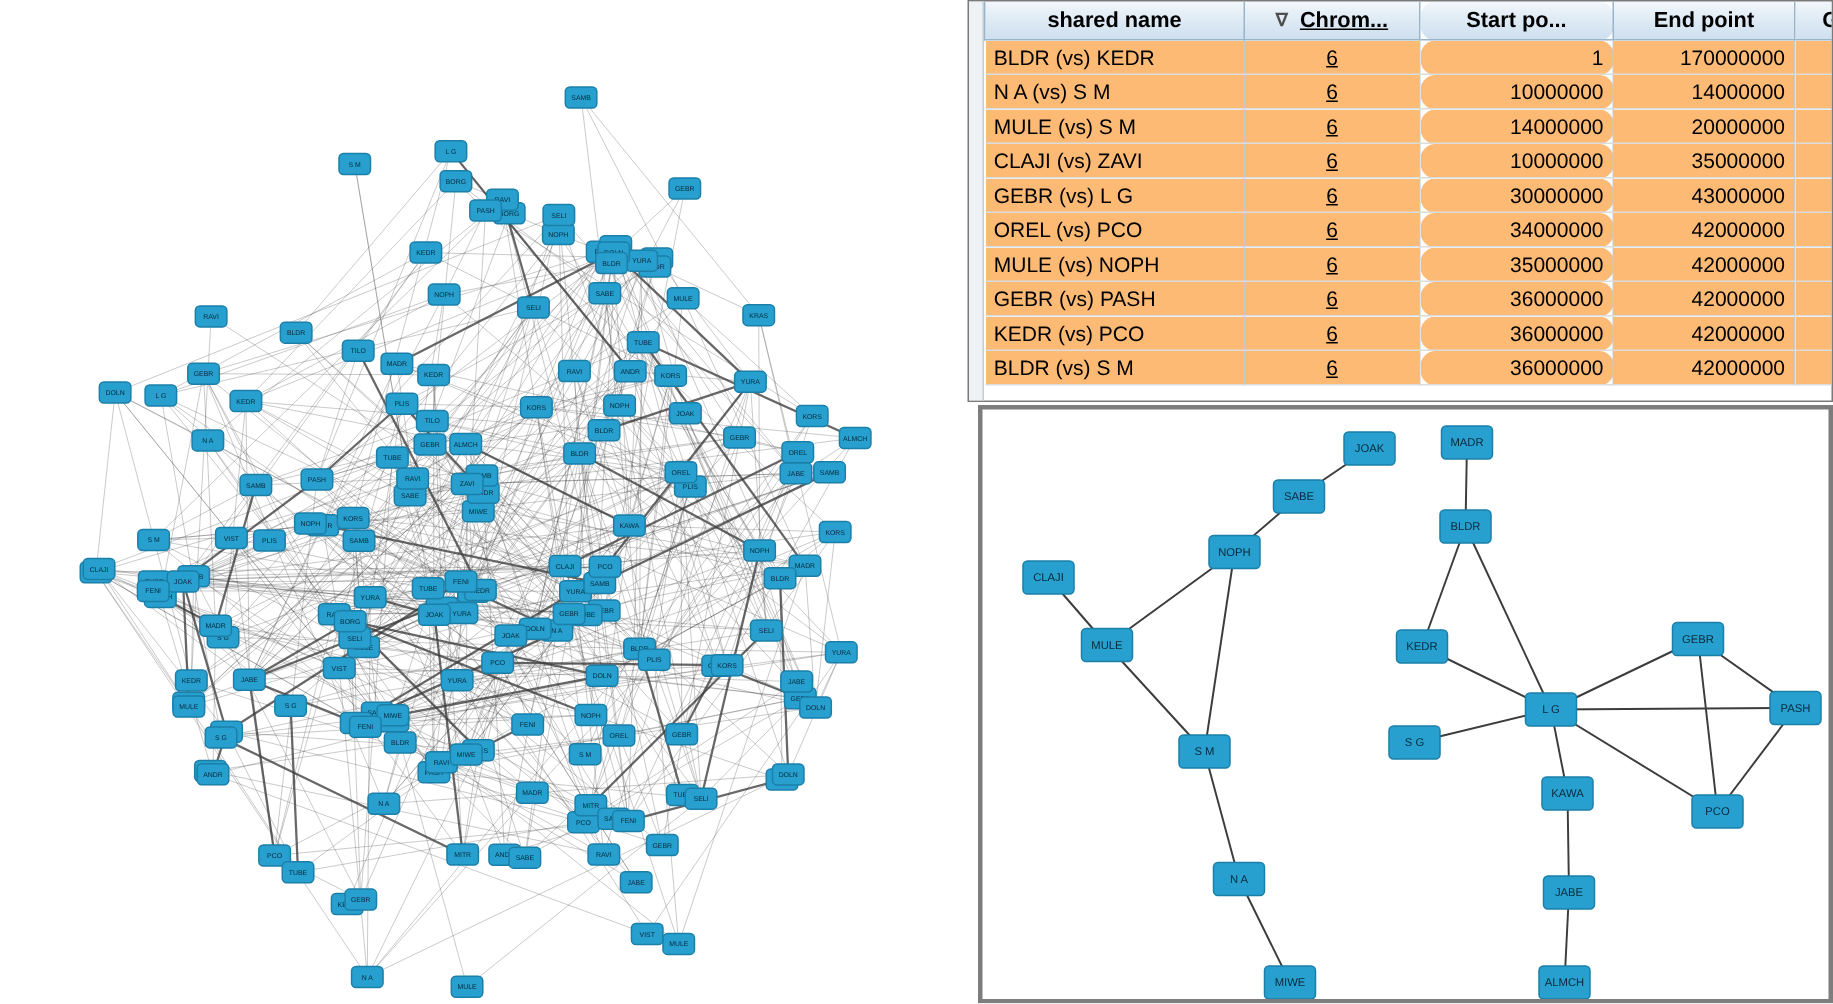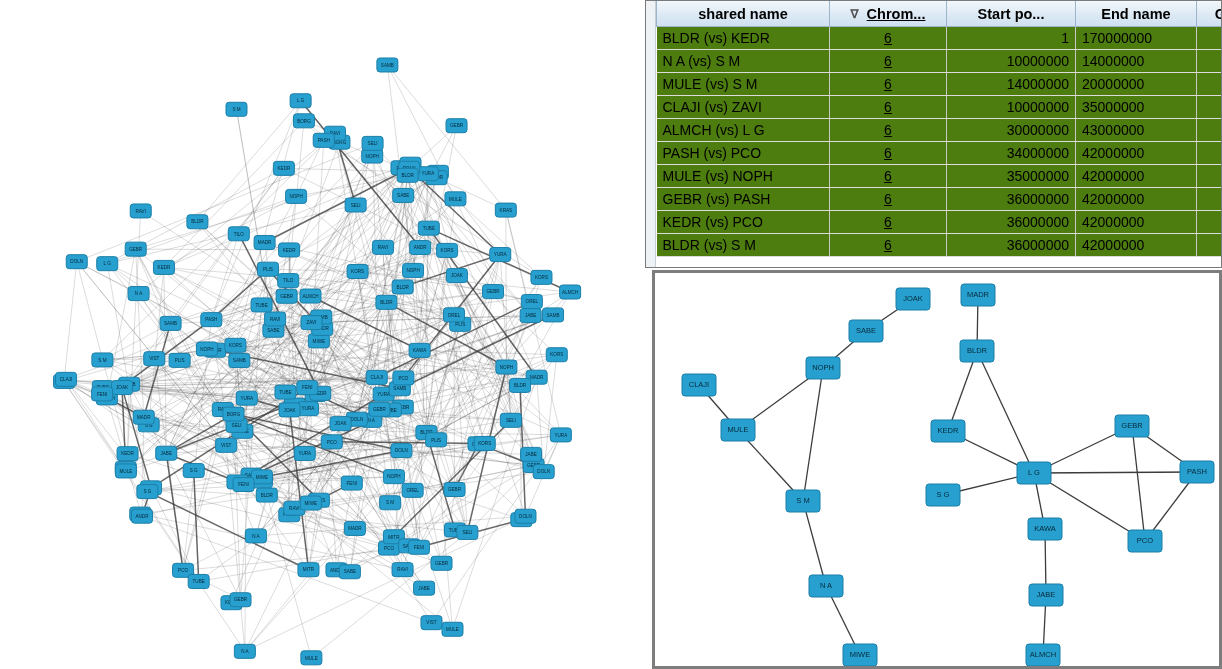--- a/index.html
+++ b/index.html
@@ -68,27 +68,27 @@
     white-space: nowrap;
     overflow: hidden;
   }
   #table-panel tbody td {
     border-right: 1px solid #c8c8c8;
     border-bottom: 1px solid #dcdcdc;
     height: 22px;
     padding: 0 6px;
     white-space: nowrap;
     overflow: hidden;
-    background: #4d7c0f;
+    background: #fdba74;
     margin-left: 24px;
   }
   .col-name   { width: 160px; text-align: left; }
   .col-chrom  { width: 104px; text-align: center; text-decoration: underline; }
-  .col-start  { width: 116px; text-align: right; }
-  .col-end    { width: 108px; }
+  .col-start  { width: 116px; text-align: right; border-radius: 10px; }
+  .col-end    { width: 108px; text-align: right; }
   .col-gen    { width: 89px;  text-align: right; }
   th.col-chrom .filter-mark {
     display: inline-block;
     margin-right: 8px;
     color: #4f4f4f;
     font-size: 12px;
     vertical-align: 1px;
   }
   #table-left-edge {
     position: absolute;
@@ -1390,21 +1390,21 @@
 
     <div id="table-panel">
       <div id="table-left-edge"></div>
       <div id="table-scroll-area">
         <table class="tbl">
           <thead>
             <tr>
               <th class="col-name"><span>shared name</span></th>
               <th class="col-chrom"><span class="filter-mark">∇</span><span>Chrom...</span></th>
               <th class="col-start"><span>Start po...</span></th>
-              <th class="col-end"><span>End name</span></th>
+              <th class="col-end"><span>End point</span></th>
               <th class="col-gen"><span>Genetic...</span></th>
             </tr>
           </thead>
           <tbody id="table-body">
               <tr>
                 <td class="col-name">BLDR (vs) KEDR</td>
                 <td class="col-chrom">6</td>
                 <td class="col-start">1</td>
                 <td class="col-end">170000000</td>
                 <td class="col-gen">192.0</td>
@@ -1424,28 +1424,28 @@
                 <td class="col-gen">7.5</td>
               </tr>
               <tr>
                 <td class="col-name">CLAJI (vs) ZAVI</td>
                 <td class="col-chrom">6</td>
                 <td class="col-start">10000000</td>
                 <td class="col-end">35000000</td>
                 <td class="col-gen">5.9</td>
               </tr>
               <tr>
-                <td class="col-name">ALMCH (vs) L G</td>
+                <td class="col-name">GEBR (vs) L G</td>
                 <td class="col-chrom">6</td>
                 <td class="col-start">30000000</td>
                 <td class="col-end">43000000</td>
                 <td class="col-gen">16.9</td>
               </tr>
               <tr>
-                <td class="col-name">PASH (vs) PCO</td>
+                <td class="col-name">OREL (vs) PCO</td>
                 <td class="col-chrom">6</td>
                 <td class="col-start">34000000</td>
                 <td class="col-end">42000000</td>
                 <td class="col-gen">11.4</td>
               </tr>
               <tr>
                 <td class="col-name">MULE (vs) NOPH</td>
                 <td class="col-chrom">6</td>
                 <td class="col-start">35000000</td>
                 <td class="col-end">42000000</td>

